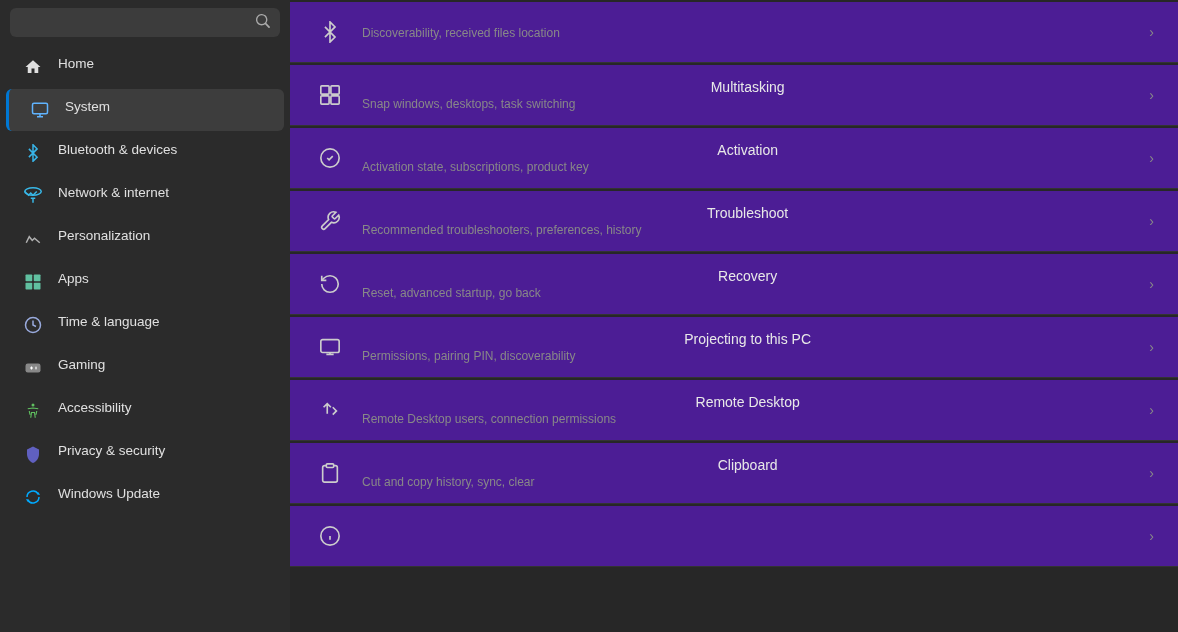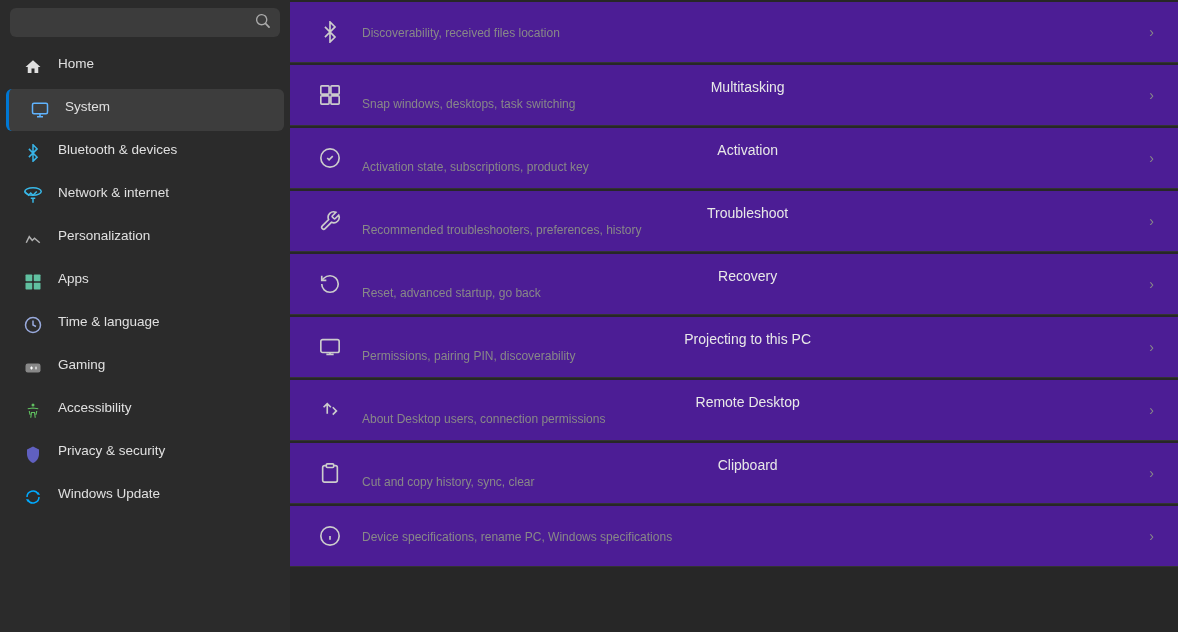--- a/index.html
+++ b/index.html
@@ -315,21 +315,21 @@
     <span class="chevron">›</span>
   </div>
       <div class="settings-item">
     <div class="item-icon">
           <svg width="22" height="22" viewBox="0 0 24 24" fill="none" stroke="#ccc" stroke-width="1.8">
             <path d="M5 9l4-4 4 4M9 5v11M15 9l4 4-4 4"></path>
           </svg>
         </div>
     <div class="item-text">
       <div class="item-title">Remote Desktop</div>
-      <div class="item-subtitle">About Desktop users, connection permissions</div>
+      <div class="item-subtitle">Remote Desktop users, connection permissions</div>
     </div>
     <span class="chevron">›</span>
   </div>
       <div class="settings-item">
     <div class="item-icon">
           <svg width="22" height="22" viewBox="0 0 24 24" fill="none" stroke="#ccc" stroke-width="1.8">
             <path d="M16 4h2a2 2 0 0 1 2 2v14a2 2 0 0 1-2 2H6a2 2 0 0 1-2-2V6a2 2 0 0 1 2-2h2"></path>
             <rect x="8" y="2" width="8" height="4" rx="1"></rect>
           </svg>
         </div>
@@ -341,18 +341,17 @@
   </div>
       <div class="settings-item">
     <div class="item-icon">
           <svg width="22" height="22" viewBox="0 0 24 24" fill="none" stroke="#ccc" stroke-width="1.8">
             <circle cx="12" cy="12" r="10"></circle>
             <line x1="12" y1="8" x2="12" y2="8" stroke-width="2.5"></line>
             <line x1="12" y1="12" x2="12" y2="16"></line>
           </svg>
         </div>
     <div class="item-text">
-      <div class="item-subtitle">Device specifications, rename PC, Windows specifications</div>
     </div>
     <span class="chevron">›</span>
   </div>
     </div>
 </main>
 
 </body></html>

